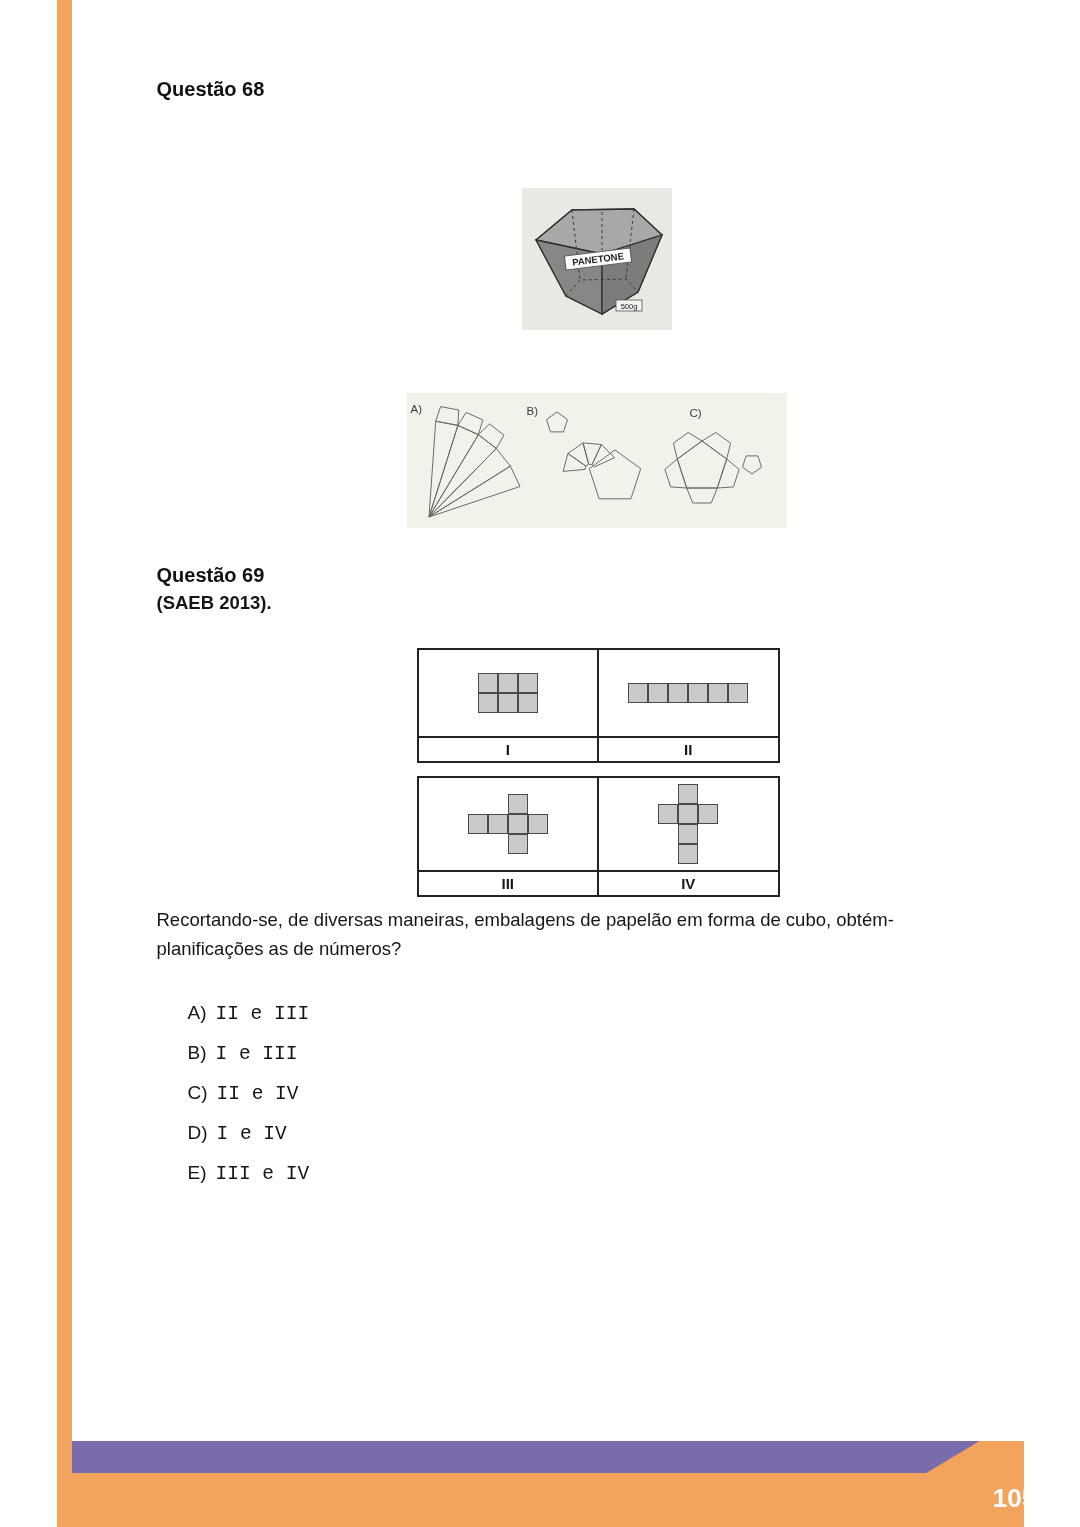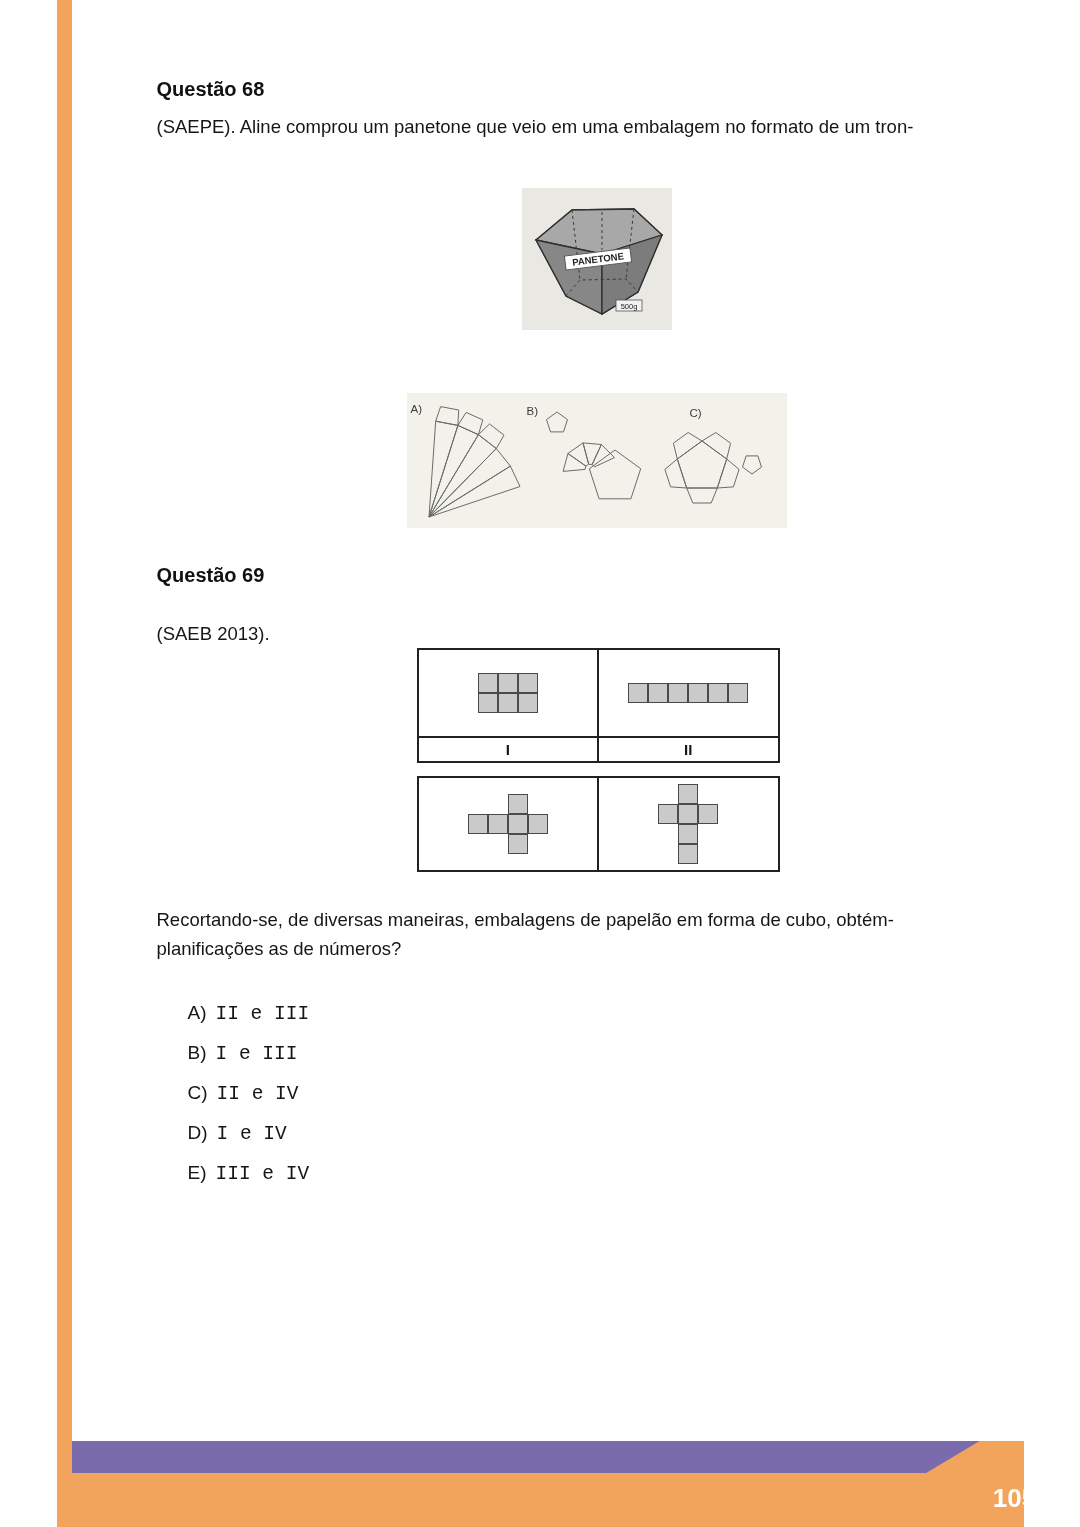--- a/index.html
+++ b/index.html
@@ -66,21 +66,20 @@
 </style>
 </head>
 <body>
 
 <div class="page">
   <div class="left-strip"></div>
 
   <h2 class="qtitle" style="left:100px;top:78px;">Questão 68</h2>
 
   <div class="body-text" style="left:100px;top:112px;">
-    <div class="line">(SAEPE). Aline comprou um panetone que veio em uma embalagem no formato de um tron-</div>
   </div>
 
   <div class="panetone">
     <svg viewBox="0 0 150 142" width="150" height="142">
       <rect x="0" y="0" width="150" height="142" fill="#eae8e3"></rect>
 
       <polygon points="14,52 50,22 112,21 140,47 116,104 80,126 44,108" fill="#909090" stroke="#2f2f2f" stroke-width="1.3"></polygon>
 
       <polygon points="14,52 50,22 112,21 140,47 80,66" fill="#a8a8a8" stroke="#2f2f2f" stroke-width="1.3"></polygon>
 
@@ -128,21 +127,21 @@
         <polygon points="279.7,95.0 270.3,66.0 257.9,76.4 263.6,93.9" fill="none" stroke="#6b6b6b" stroke-width="1"></polygon>
         <polygon points="270.3,66.0 295.0,48.0 281.2,39.5 266.4,50.2" fill="none" stroke="#6b6b6b" stroke-width="1"></polygon>
         <polygon points="350.9,62.9 354.5,74.1 345.0,81.0 335.5,74.1 339.1,62.9" fill="none" stroke="#6b6b6b" stroke-width="1"></polygon>
       </svg>
     <div class="netlabel" style="left:4px;top:10px;">A)</div>
     <div class="netlabel" style="left:120px;top:12px;">B)</div>
     <div class="netlabel" style="left:283px;top:14px;">C)</div>
   </div>
 
   <h2 class="qtitle" style="left:100px;top:564px;">Questão 69</h2>
-  <div class="body-text" style="left:100px;top:623px;">(SAEB 2013).</div>
+  <div class="body-text" style="left:100px;top:592px;font-weight:bold;">(SAEB 2013).</div>
 
   <div class="figtable">
     <div class="figbox">
       <div class="figrow" style="height:86px;">
         <div class="figcell divider">
           <div class="grid" style="grid-template-columns: repeat(3, 20px);">
               <div class="sq"></div>
               <div class="sq"></div>
               <div class="sq"></div>
               <div class="sq"></div>
@@ -195,20 +194,24 @@
               <div class="sq"></div>
               <div class="sq empty"></div>
               <div class="sq"></div>
               <div class="sq empty"></div>
               <div class="sq empty"></div>
               <div class="sq"></div>
               <div class="sq empty"></div>
             </div>
         </div>
       </div>
+      <div class="figlabels">
+        <div class="figlabel divider">III</div>
+        <div class="figlabel">IV</div>
+      </div>
     </div>
   </div>
 
   <div class="body-text" style="left:100px;top:905px;">
     <div class="line">Recortando-se, de diversas maneiras, embalagens de papelão em forma de cubo, obtém-</div>
     <div class="line">planificações as de números?</div>
   </div>
 
   <div class="choices" style="left:131px;top:1002px;">
     <div class="choice">

